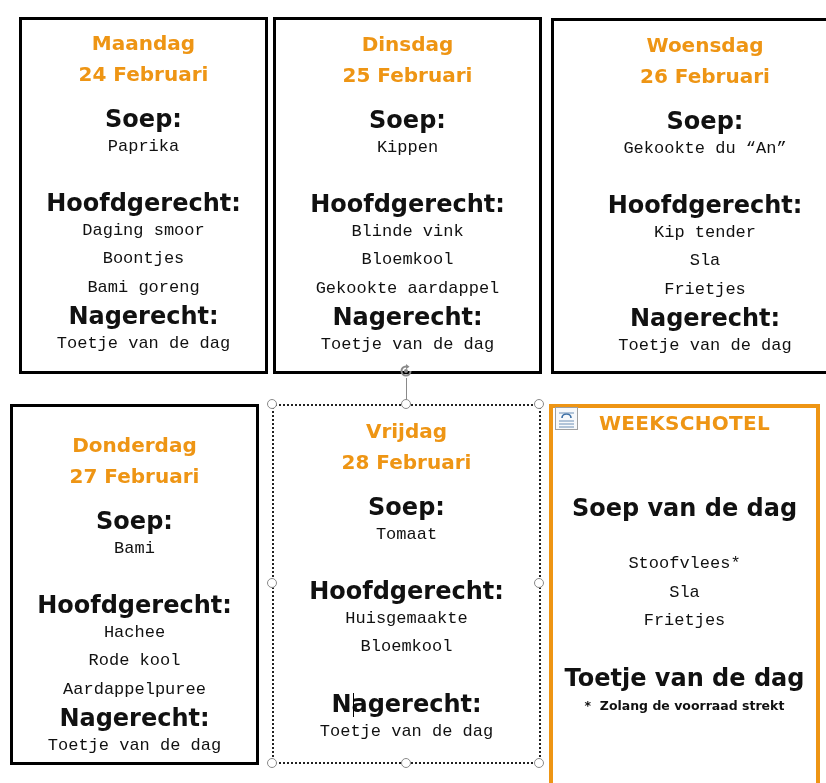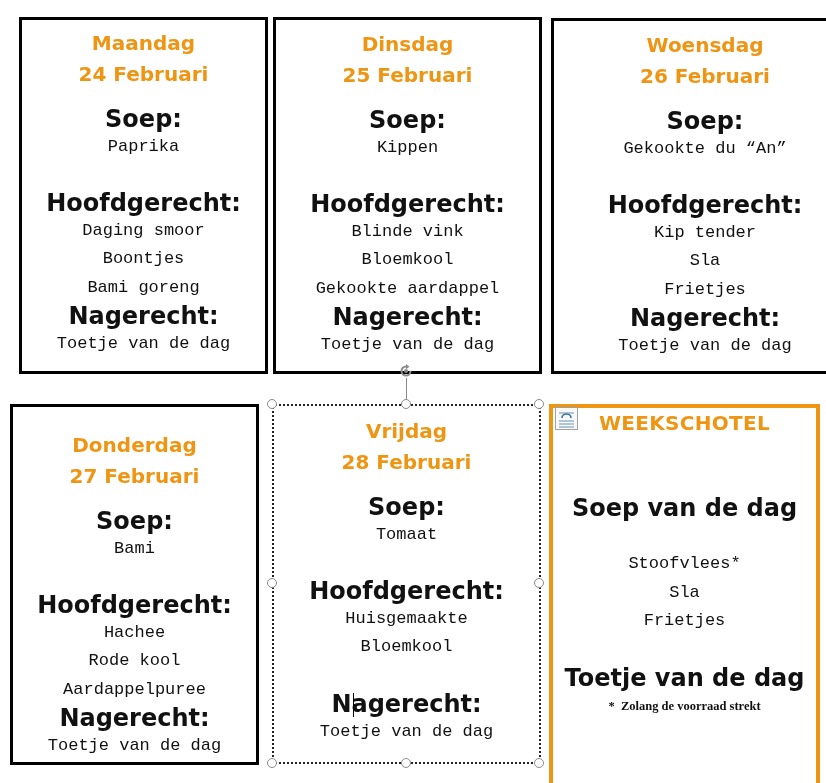--- a/index.html
+++ b/index.html
@@ -13,21 +13,21 @@
   .lbl { font-weight:bold; font-size:24px; line-height:28px; }
   .item { font-size:17px; line-height:28.5px;font-family:Liberation Mono, monospace; }
   .gap { height:27px; }
   .handle { position:absolute; width:8px; height:8px; border-radius:50%; background:#fff;
             border:1.5px solid #8a8a8a; box-sizing:content-box; }
   .rot-line { position:absolute; width:1px; background:#8a8a8a; }
   .rot { position:absolute; width:14px; height:14px; }
   .layout-icon { position:absolute; width:23px; height:23px; box-sizing:border-box;
                  border:1px solid #a0a0a0; background:#f7f9fb; }
   .caret { position:absolute; width:1px; background:#000; }
-  .small { font-weight:bold; font-size:12.5px; line-height:20px;font-family:Liberation Serif, serif; }
+  .small { font-weight:bold; font-size:12.5px; line-height:20px; }
 </style>
 </head>
 <body>
 
 <div class="box" style="left:19px;top:17px;width:249px;height:357px;padding-top:8px;">
   <div class="day">Maandag</div>
   <div class="day">24 Februari</div>
   <div style="height:15px"></div>
   <div class="lbl">Soep:</div>
   <div class="item">Paprika</div>

